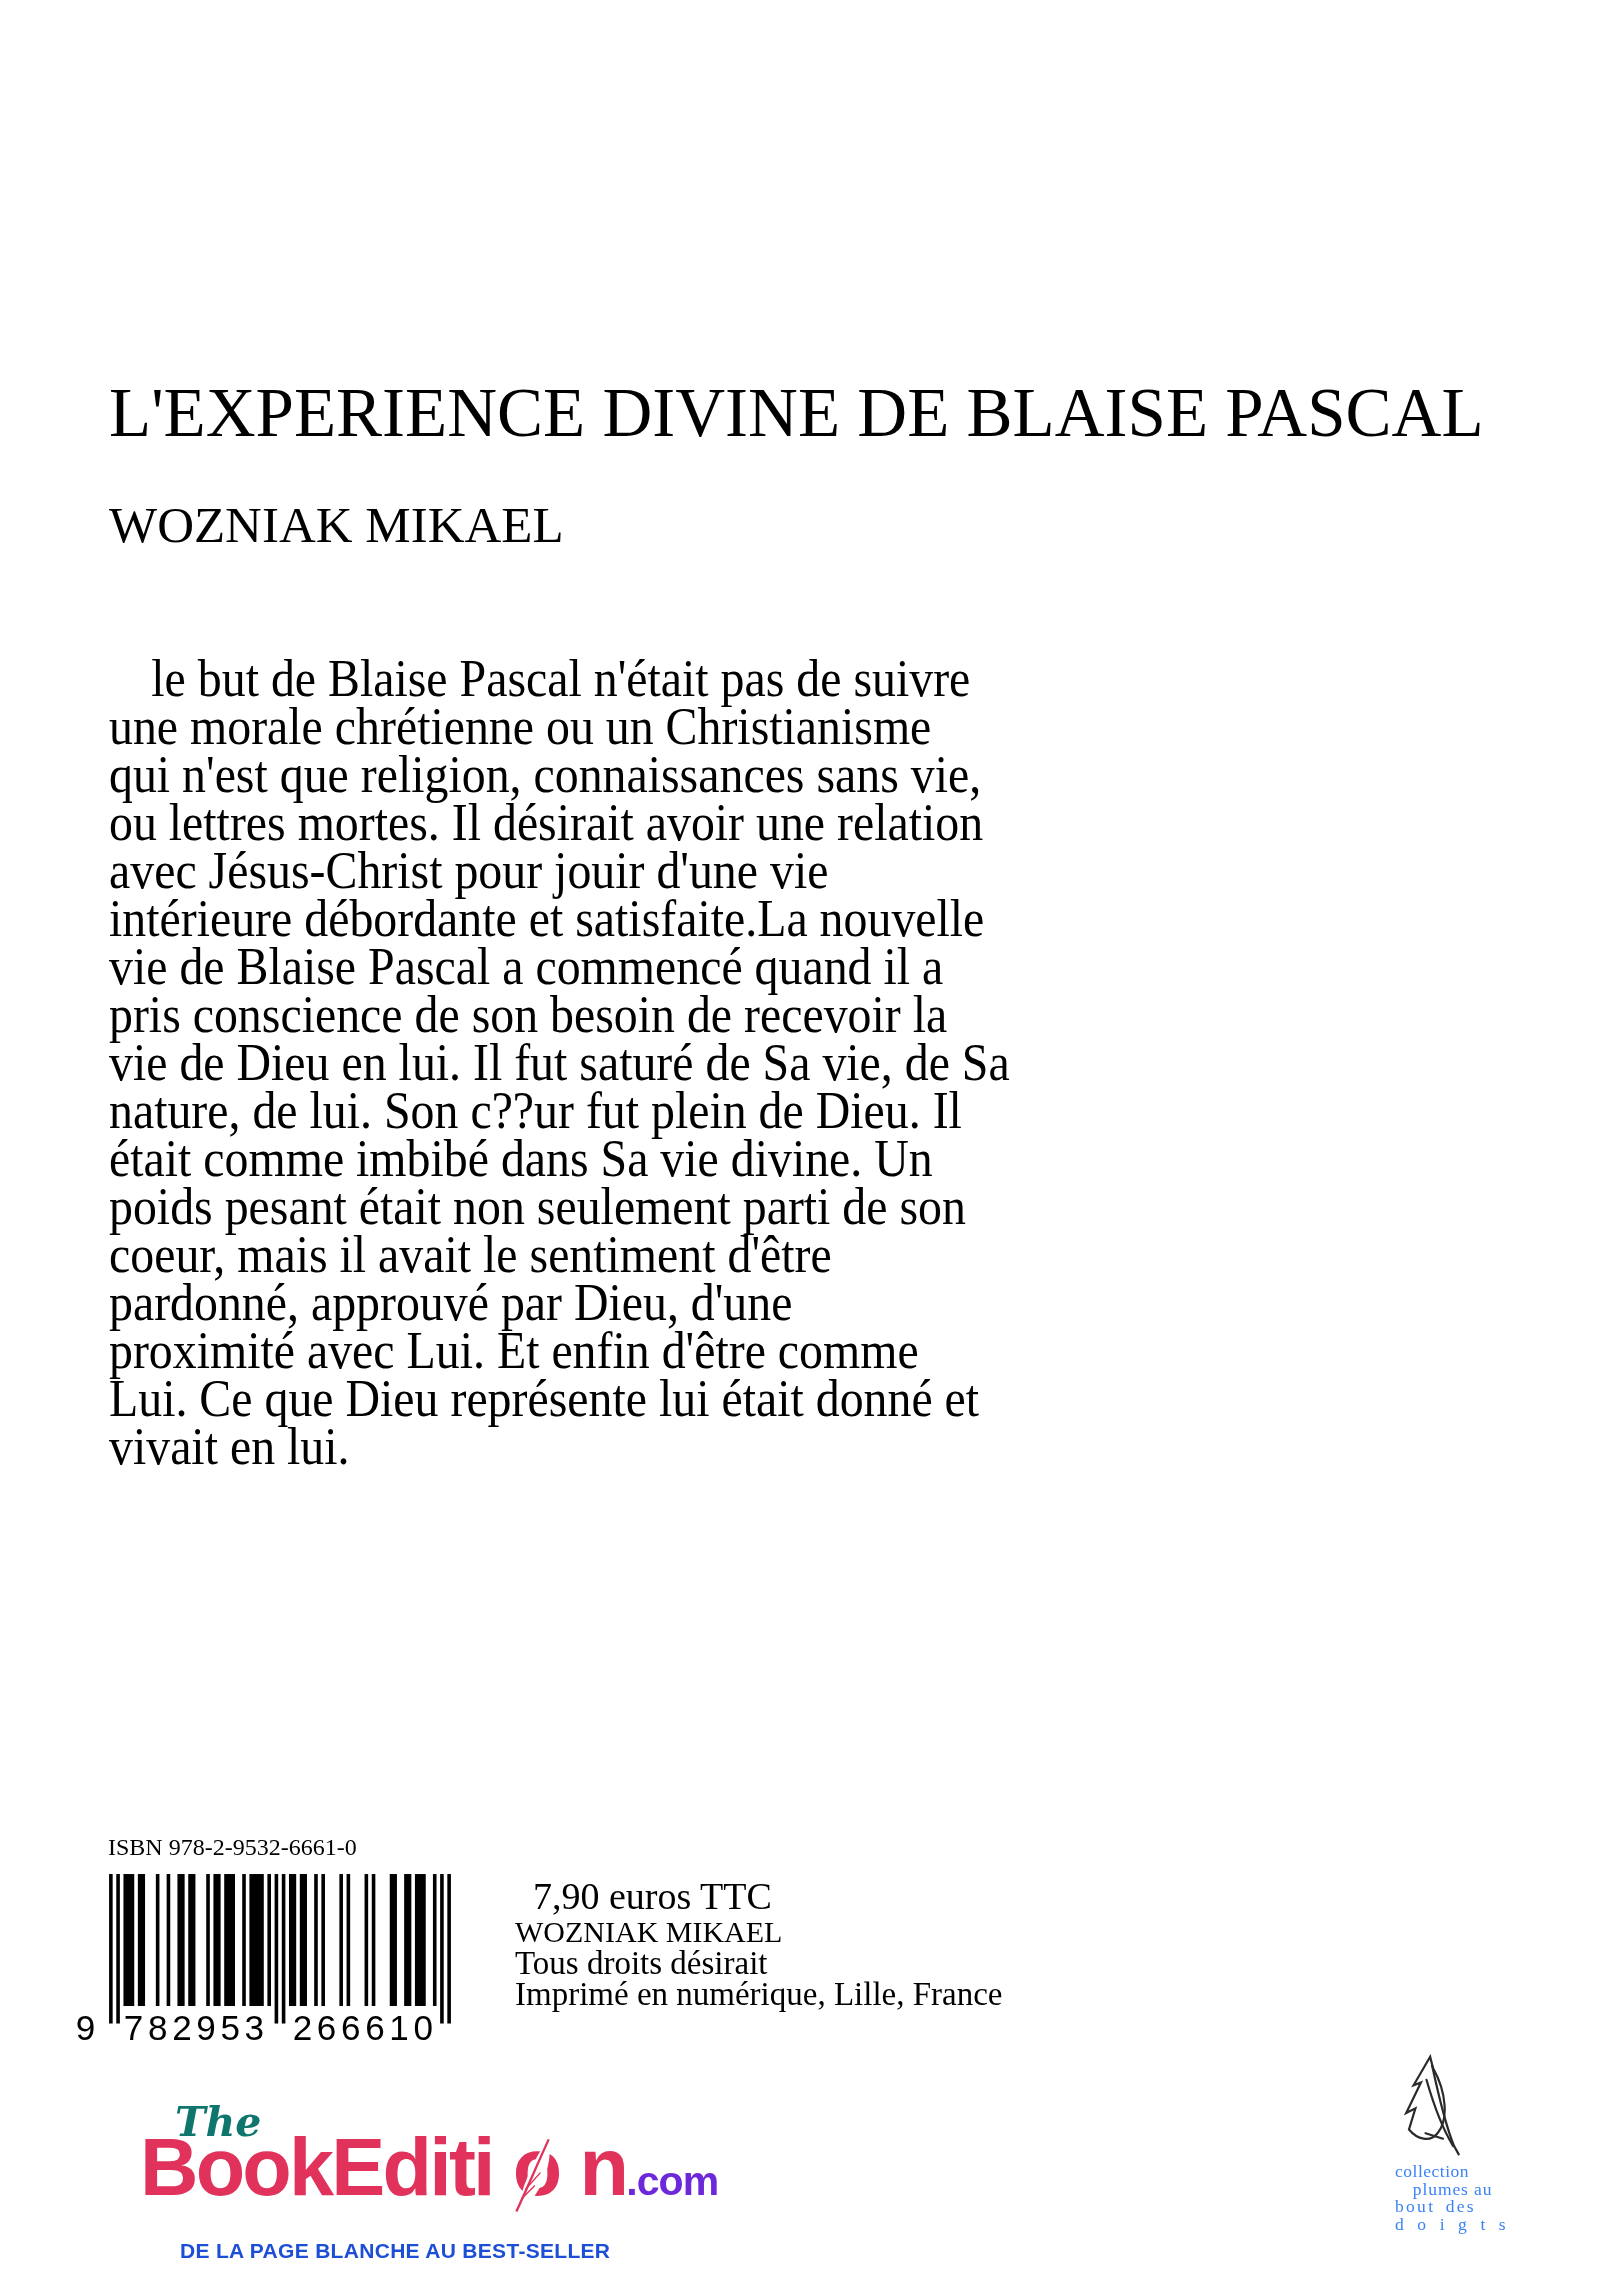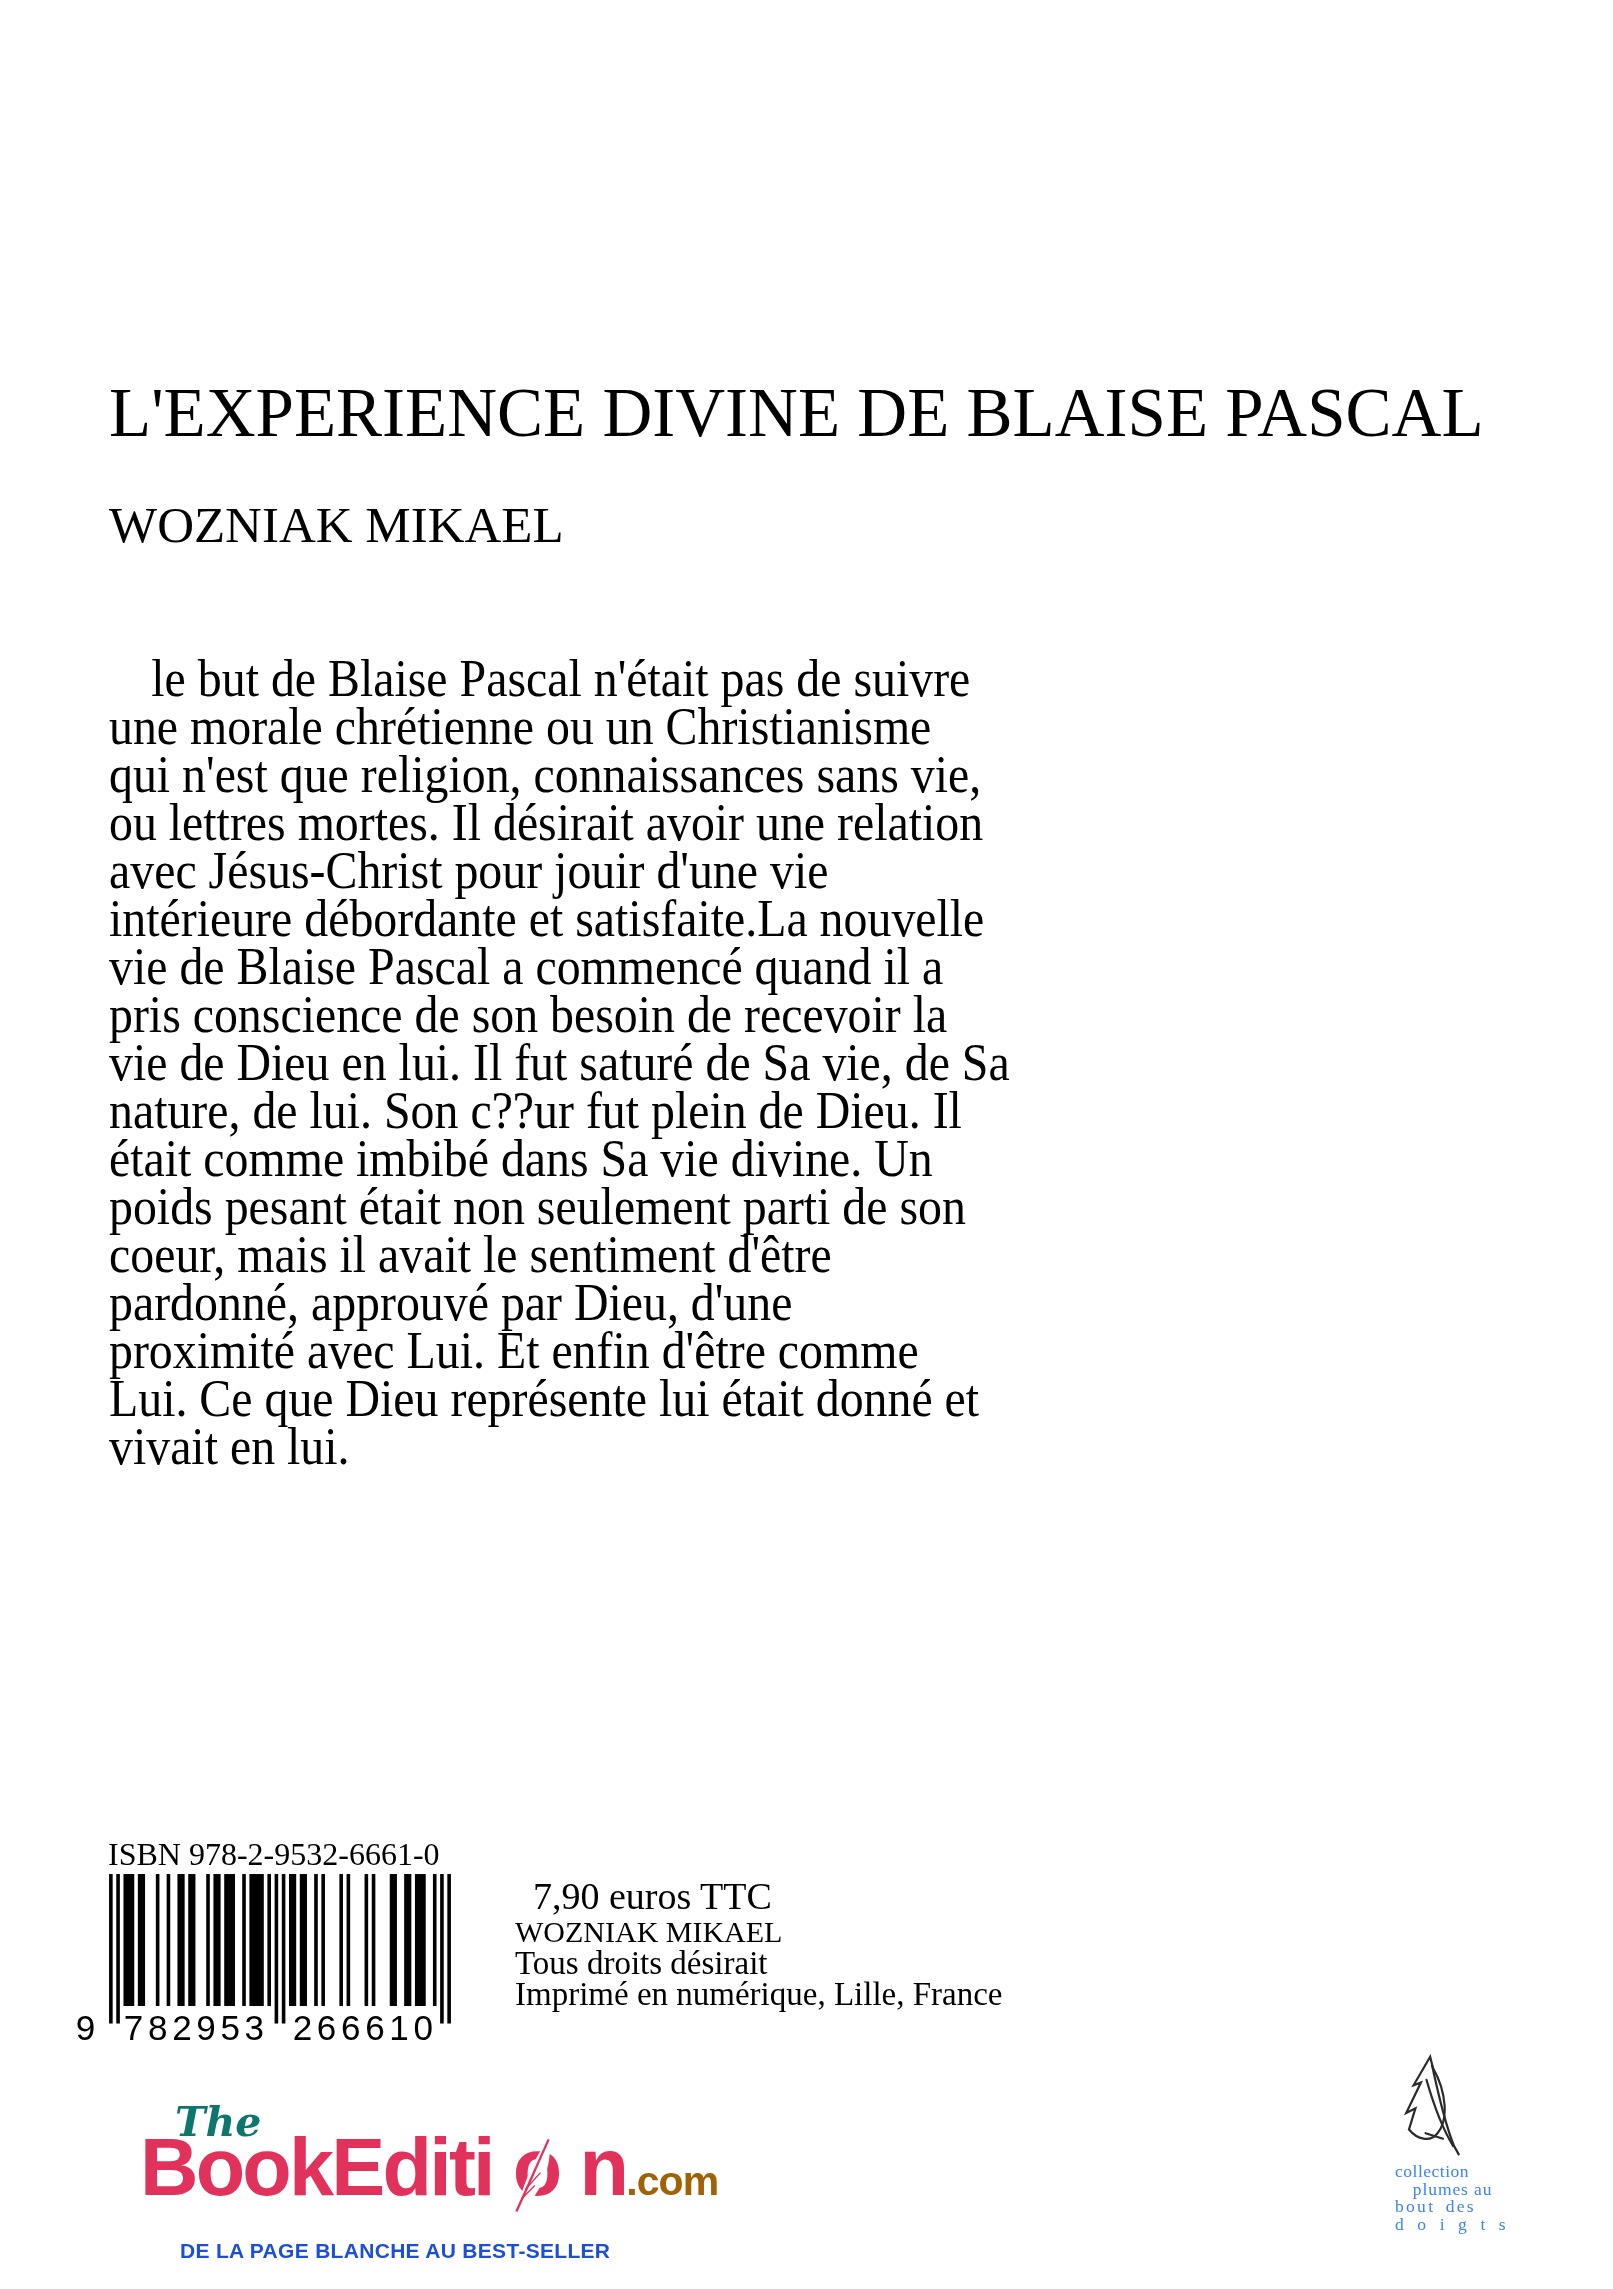--- a/index.html
+++ b/index.html
@@ -18,21 +18,21 @@
   .author{left:109px;top:500px;font-size:51px;line-height:51px;}
 
   .body-text{
     left:109px;top:655px;
     font-size:52px;line-height:48px;
     transform:scaleX(0.92);transform-origin:0 0;
   }
   .body-text .line{height:48px;}
   .body-text .line.first{padding-left:46px;}
 
-  .isbn-label{left:108px;top:1831px;font-size:32px;line-height:32px;margin-top:7px;}
+  .isbn-label{left:108px;top:1831px;font-size:24px;line-height:32px;}
 
   .barcode{left:74px;top:1872px;}
   .barcode rect{fill:#000;}
   .barcode text{font-family:"Liberation Sans", sans-serif;font-size:38px;fill:#000;}
 
   .price{left:533px;top:1873px;font-size:38px;line-height:46px;}
   .imprint-author{left:515px;top:1917px;font-size:30px;line-height:30px;}
   .rights{left:515px;top:1947px;font-size:33px;line-height:33px;}
   .printed{left:515px;top:1978px;font-size:33px;line-height:33px;}
 
@@ -42,21 +42,21 @@
     font-style:italic;font-weight:bold;
     font-size:41px;line-height:41px;
     color:#0f766e;
   }
   .logo-line{
     left:120px;top:2127px;
     font-family:"Liberation Sans", sans-serif;
     font-weight:bold;line-height:81px;
   }
   .logo-line .brand{font-size:81px;letter-spacing:-2.8px;color:#e0325a;margin-left:20px;}
-  .logo-line .tld{font-size:41px;letter-spacing:-0.9px;color:#a16207;}
+  .logo-line .tld{font-size:41px;letter-spacing:-0.9px;color:#6d28d9;}
   .feather-o{position:relative;display:inline-block;}
   .feather-o .o-feather{position:absolute;left:-5.5px;bottom:-9.2px;width:52px;height:85px;overflow:visible;}
   .tagline{
     left:180px;top:2240px;
     font-family:"Liberation Sans", sans-serif;
     font-weight:bold;font-size:21px;line-height:21px;
     letter-spacing:0.3px;color:#1d4ed8;
   }
 
   .feather-logo{left:1395px;top:2054px;}

